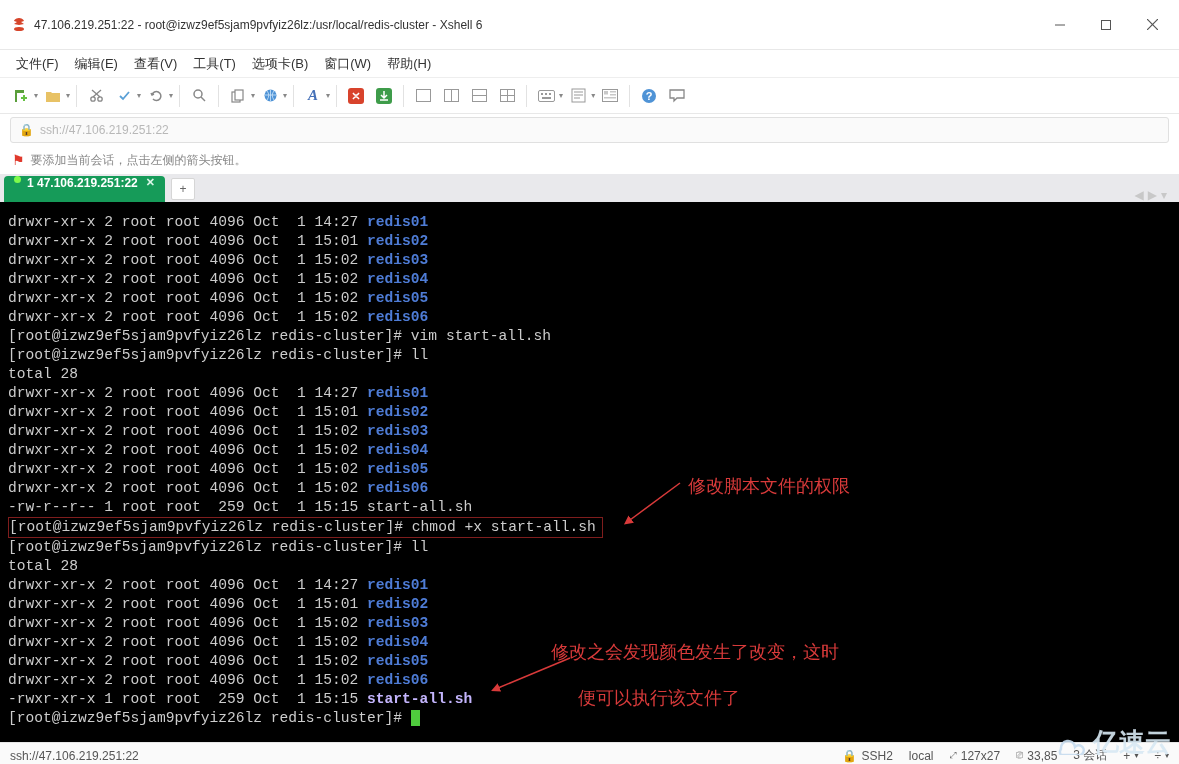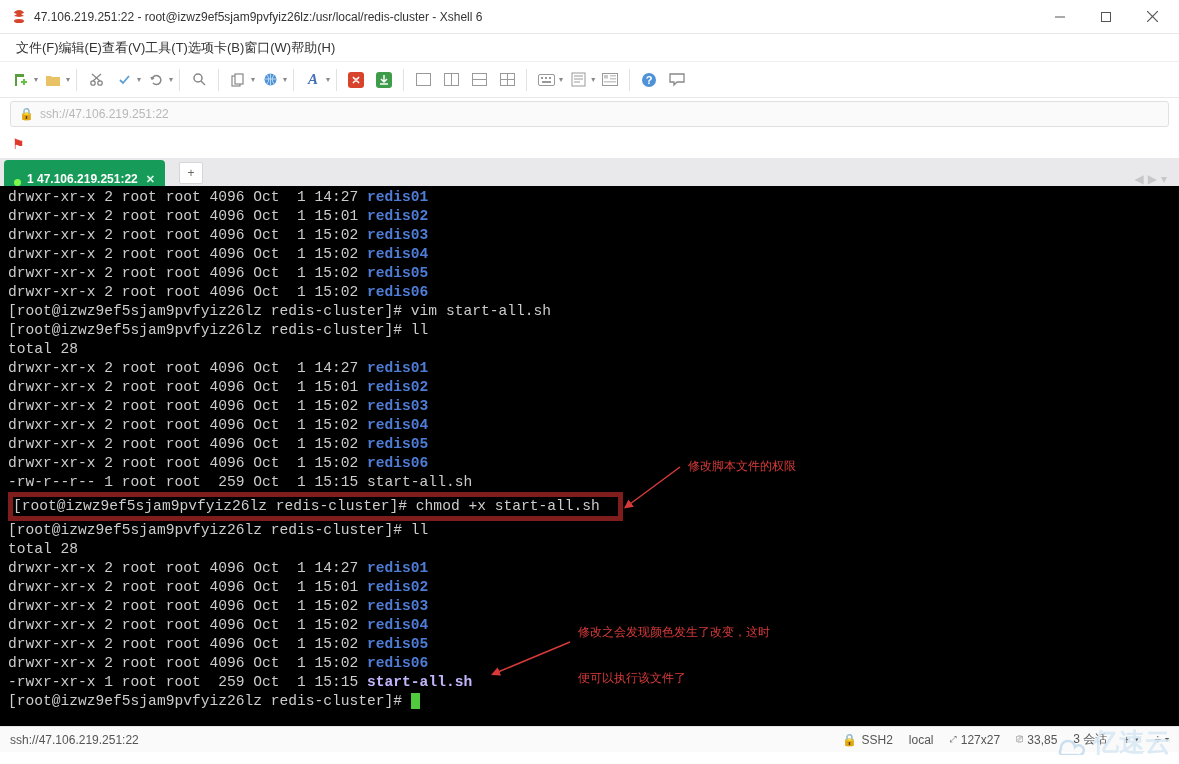--- a/index.html
+++ b/index.html
@@ -1,47 +1,47 @@
 <!DOCTYPE html>
 <html><head>
 <meta charset="utf-8">
 <style>
 * { margin: 0; padding: 0; box-sizing: border-box; }
 body { font-family: "Microsoft YaHei", Tahoma, sans-serif; font-size: 12px; background: #fff; width: 1179px; height: 764px; overflow: hidden; position: relative; }
-.titlebar { display: flex; align-items: center; height: 34px; padding: 0 4px; background: #fff; border-bottom: 1px solid #e8e8e8; }
+.titlebar { display: flex; align-items: center; height: 50px; padding: 0 4px; background: #fff; border-bottom: 1px solid #e8e8e8; }
 .titlebar .app-icon { width: 18px; height: 18px; margin: 0 6px; display:flex; align-items:center; justify-content:center; }
 .titlebar .title-text { flex: 1; font-size: 12px; color: #333; }
 .titlebar .win-controls { display: flex; }
 .titlebar .win-btn { width: 46px; height: 34px; display: flex; align-items: center; justify-content: center; color: #555; }
-.menubar { display: flex; align-items: center; height: 28px; padding: 0 16px; gap: 0; font-size: 13px; color: #333; border-bottom: 1px solid #eee; }
+.menubar { display: flex; align-items: center; height: 28px; padding: 0 16px; gap: 16px; font-size: 13px; color: #333; border-bottom: 1px solid #eee; }
 .toolbar { display: flex; align-items: center; height: 36px; padding: 0 8px; gap: 2px; border-bottom: 1px solid #e8e8e8; }
 .toolbar .tbtn { width: 26px; height: 26px; display: flex; align-items: center; justify-content: center; border-radius: 2px; color:#555; }
 .toolbar .tbtn.green svg { color:#5a9e3b; }
 .toolbar .sep { width: 1px; height: 22px; background: #e2e2e2; margin: 0 4px; }
 .toolbar .drop { font-size:8px; color:#888; margin-left:-2px; }
 .addressbar { display: flex; align-items: center; height: 32px; padding: 4px 10px; gap: 6px; }
 .addressbar .addr-box { flex: 1; height: 26px; border: 1px solid #e0e0e0; border-radius: 3px; display: flex; align-items: center; padding: 0 8px; color: #b8b8b8; background: #fafafa; }
 .addressbar .lock { margin-right: 6px; color:#f0c24b; }
 .hintbar { display: flex; align-items: center; height: 28px; padding: 0 12px; color: #888; font-size: 12px; }
 .hintbar .flag { color:#e0392c; margin-right:6px; font-size:14px; }
 .tabbar { display: flex; align-items: flex-end; height: 28px; background: #e9e9ec; padding: 0 4px; }
-.tabbar .tab { height: 26px; display: flex; align-items: flex-end; padding: 0 10px; font-size: 12px; border-top-left-radius: 4px; border-top-right-radius: 4px; margin-right: 10px; }
+.tabbar .tab { height: 26px; display: flex; align-items: flex-start; padding: 0 10px; font-size: 12px; border-top-left-radius: 4px; border-top-right-radius: 4px; margin-right: 2px; }
 .tabbar .tab.active { background: #169b59; color: #fff; font-weight: bold; }
 .tabbar .tab.active .dot { width:7px; height:7px; border-radius:50%; background:#7ffa4c; margin-right:6px; }
 .tabbar .tab.active .close { margin-left: 8px; color: #d8f5e6; font-size: 11px; }
 .tabbar .addtab { width: 24px; height: 22px; background: #fff; border: 1px solid #d6d6d6; border-radius: 2px; display: flex; align-items: center; justify-content: center; color: #666; margin-left: 4px; margin-bottom:2px; }
 .tabbar .spacer { flex: 1; }
 .tabbar .nav-arrows { display: flex; align-items: center; gap: 4px; padding: 0 8px; color: #c8c8c8; }
 .terminal-wrap { position: relative; background: #000; height: 540px; }
-.terminal { position:absolute; inset:0; background: #000; color: #ccc; font-family: Consolas, "Courier New", monospace; font-size: 14.6px; line-height: 19px; padding: 2px 0 2px 8px; white-space: pre; overflow-y: scroll; }
+.terminal { position:absolute; inset:0; background: #000; color: #ccc; font-family: Consolas, "Courier New", monospace; font-size: 14.6px; line-height: 19px; padding: 2px 0 2px 8px; white-space: pre; overflow-y: scroll; margin-top: 9px; }
 .terminal .c-blue { color: #4e7cd6; font-weight: bold; }
 .terminal .c-green { color: #c4b5fd; font-weight: bold; }
-.terminal .hl-box { border: 5px solid #7f1d1d; display:inline-block; padding-right: 18px; }
+.terminal .hl-box { border: 1px solid #7f1d1d; display:inline-block; padding-right: 6px; }
 .cursor { display: inline-block; width: 9px; height: 16px; background: #4fcb3d; vertical-align: text-bottom; }
-.annotation { position: absolute; color: #d83a3a; font-family: "SimSun","Microsoft YaHei"; font-size: 12px; pointer-events:none; }
+.annotation { position: absolute; color: #d83a3a; font-family: "SimSun","Microsoft YaHei"; font-size: 18px; pointer-events:none; }
 .arrow-line { position: absolute; pointer-events:none; }
 .statusbar { height: 26px; display: flex; align-items: center; padding: 0 10px; font-size: 12px; color: #555; border-top: 1px solid #e6e6e6; background:#fafafa; }
 .statusbar .spacer { flex: 1; }
 .statusbar .seg { display: flex; align-items: center; gap: 4px; margin-left: 16px; }
 .statusbar .lock-ico { color:#e6b945; }
 .watermark { position:absolute; right:8px; bottom:4px; color:#d8e9f4; font-size:26px; font-weight:bold; display:flex; align-items:center; gap:6px; opacity:0.9; }
 .terminal::-webkit-scrollbar { width: 17px; background:#f0f0f0; }
 .terminal::-webkit-scrollbar-thumb { background:#c1c1c1; }
 </style>
 </head>
@@ -229,20 +229,21 @@
 
 <div class="addressbar">
   <div class="addr-box">
     <span class="lock">🔒</span>
     <span>ssh://47.106.219.251:22</span>
   </div>
 </div>
 
 <div class="hintbar">
   <span class="flag">⚑</span>
+  <span>要添加当前会话，点击左侧的箭头按钮。</span>
 </div>
 
 <div class="tabbar">
   <div class="tab active">
     <span class="dot"></span>
     <span>1 47.106.219.251:22</span>
     <span class="close">✕</span>
   </div>
   <div class="addtab">+</div>
   <div class="spacer"></div>
@@ -293,21 +294,21 @@
 <div class="annotation" style="left:688px; top:272px;">修改脚本文件的权限</div>
 
 <svg class="arrow-line" style="left:490px; top:452px;" width="90" height="40">
       <defs>
         <marker id="ah2" markerWidth="8" markerHeight="8" refX="1" refY="3" orient="auto">
           <path d="M0 0L6 3L0 6z" fill="#d83a3a"></path>
         </marker>
       </defs>
       <line x1="80" y1="4" x2="8" y2="34" stroke="#d83a3a" stroke-width="1.5" marker-end="url(#ah2)"></line>
     </svg>
-<div class="annotation" style="left:578px; top:438px;">修改之会发现颜色发生了改变，这时</div>
+<div class="annotation" style="left:551px; top:438px;">修改之会发现颜色发生了改变，这时</div>
 <div class="annotation" style="left:578px; top:484px;">便可以执行该文件了</div>
 </div>
 
 <div class="statusbar">
   <span>ssh://47.106.219.251:22</span>
   <div class="spacer"></div>
   <div class="seg">
       <span class="lock-ico">🔒</span>
       <span>SSH2</span>
     </div>

